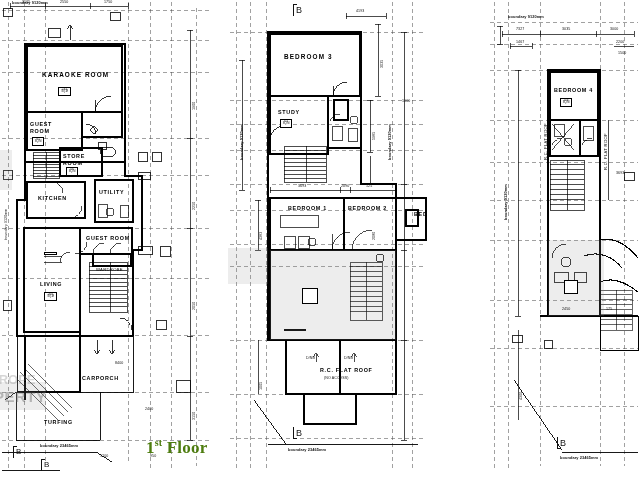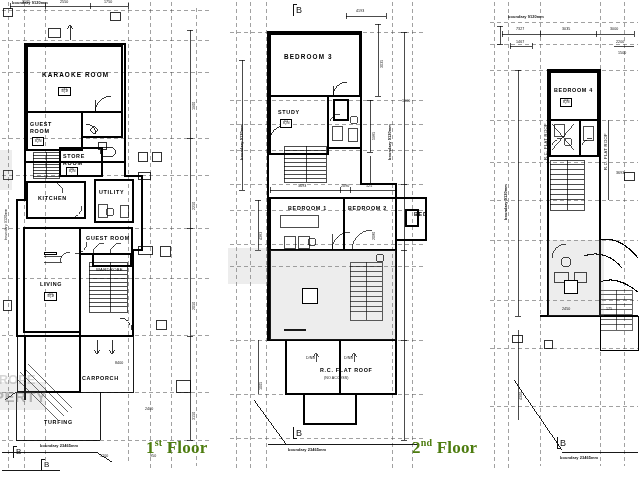--- a/index.html
+++ b/index.html
@@ -768,18 +768,14 @@
     <div class="dim" style="left:118px; top:308px;">175</div>
     <div class="dim v" style="left:32px; top:400px;">4300</div>
 
     <div class="secmark down" style="left:72px; top:438px;">B</div>
   </div>
 
   <div class="floor-caption" id="cap-1">
     <span>1</span><sup>st</sup>
     <span>Floor</span>
   </div>
-  <div class="floor-caption" id="cap-2">
-    <span>2</span><sup>nd</sup>
-    <span>Floor</span>
-  </div>
 
 </div>
 
 </body></html>

